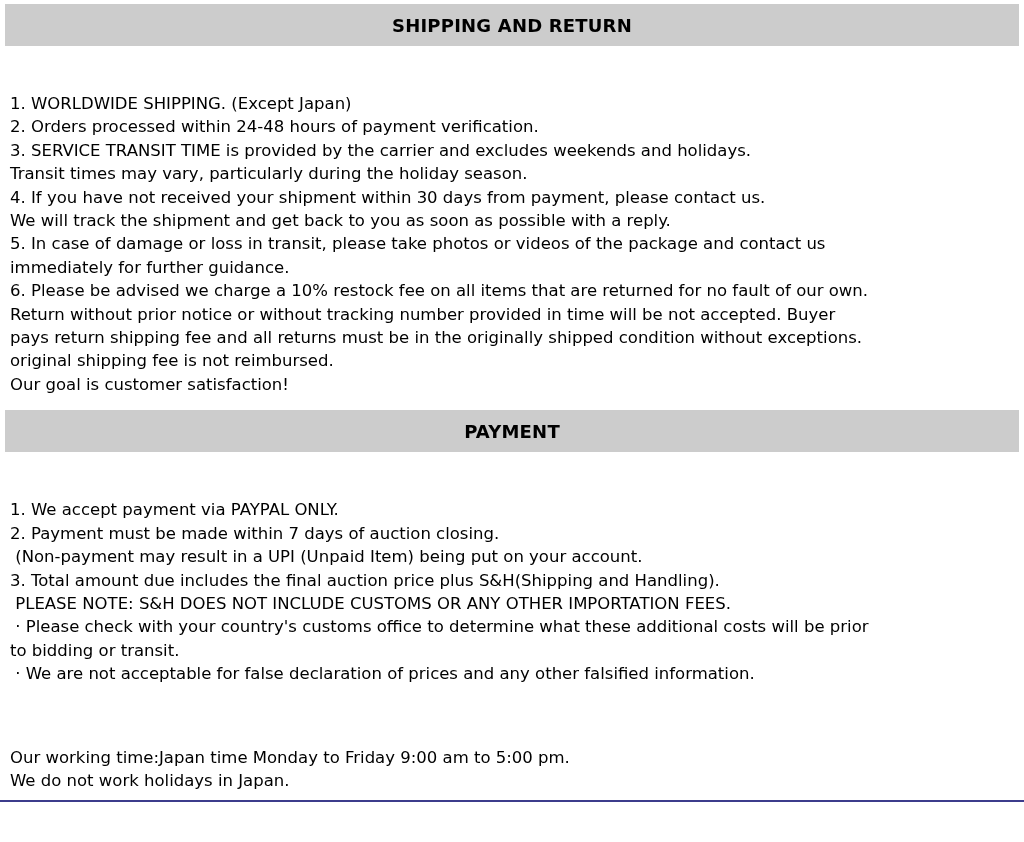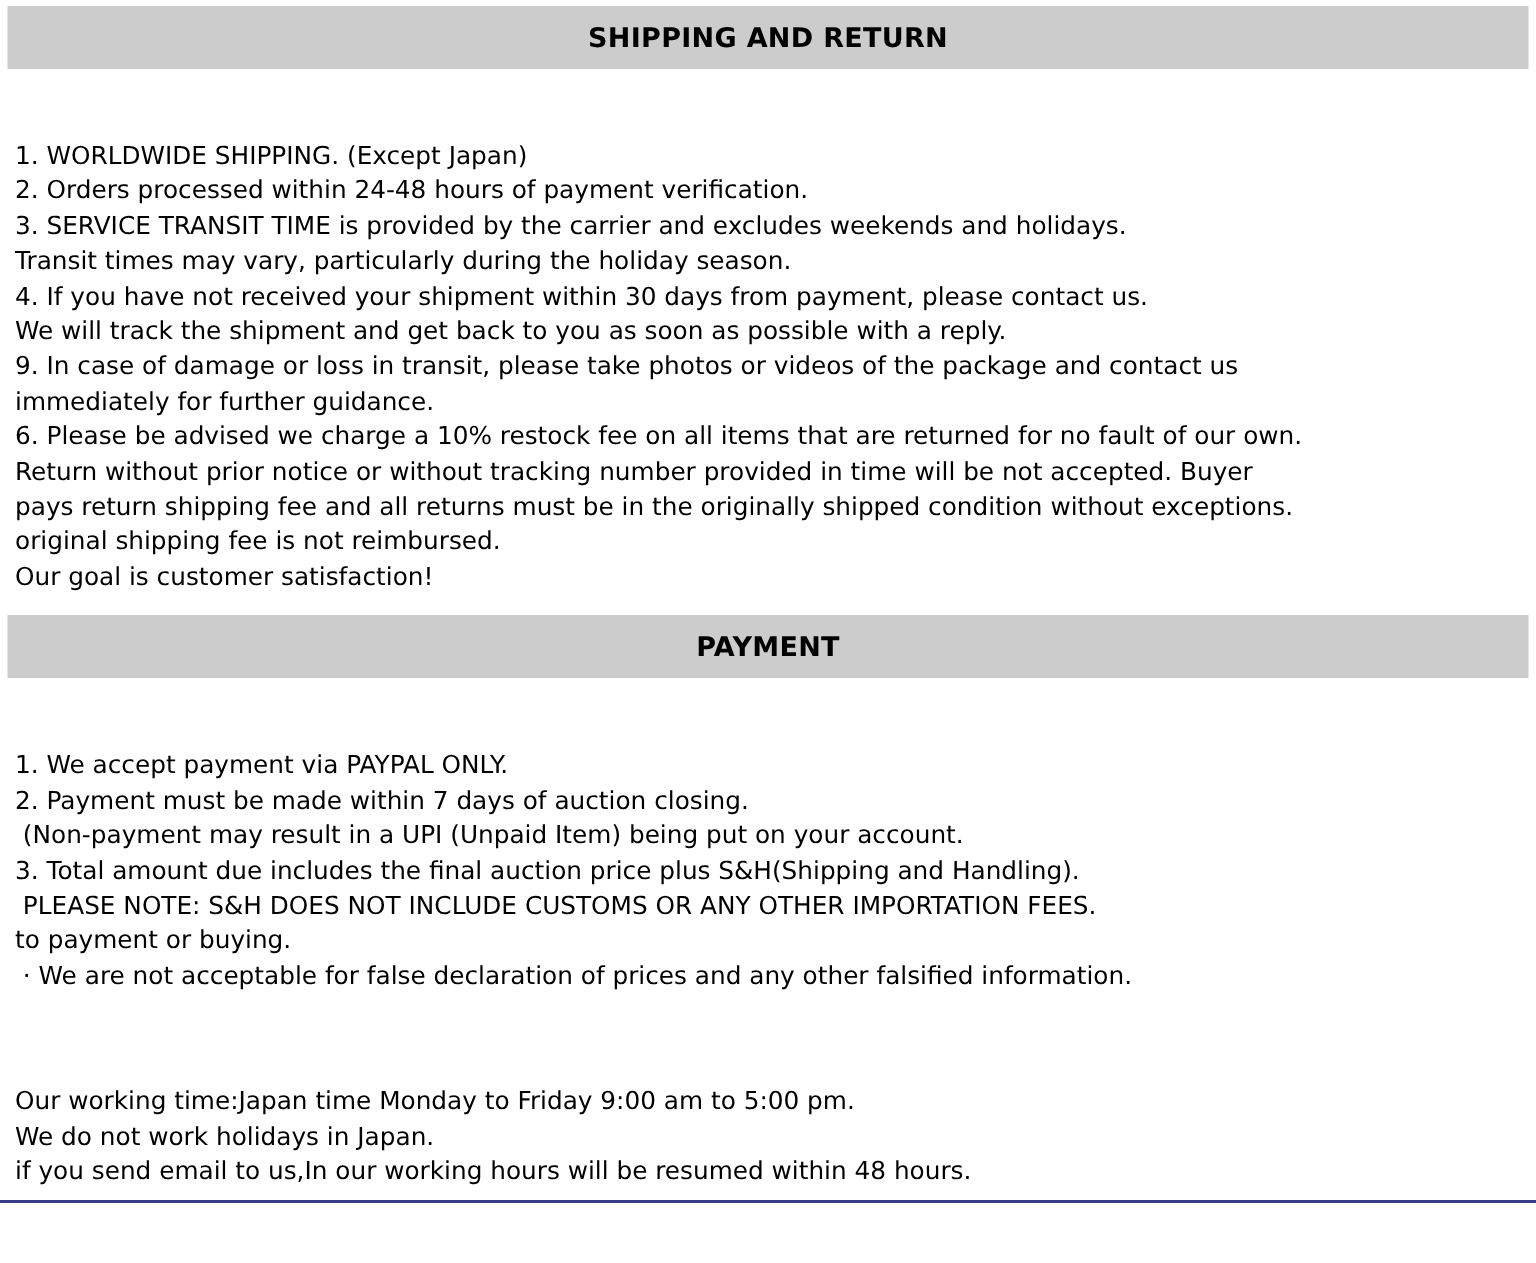--- a/index.html
+++ b/index.html
@@ -54,46 +54,46 @@
     <header class="bar">
       <h2 class="bar-title">SHIPPING AND RETURN</h2>
     </header>
     <div class="lines">
         <div class="line">1. WORLDWIDE SHIPPING. (Except Japan)</div>
         <div class="line">2. Orders processed within 24-48 hours of payment verification.</div>
         <div class="line">3. SERVICE TRANSIT TIME is provided by the carrier and excludes weekends and holidays.</div>
         <div class="line">Transit times may vary, particularly during the holiday season.</div>
         <div class="line">4. If you have not received your shipment within 30 days from payment, please contact us.</div>
         <div class="line">We will track the shipment and get back to you as soon as possible with a reply.</div>
-        <div class="line">9. In case of damage or loss in transit, please take photos or videos of the package and contact us</div>
+        <div class="line">5. In case of damage or loss in transit, please take photos or videos of the package and contact us</div>
         <div class="line">immediately for further guidance.</div>
         <div class="line">6. Please be advised we charge a 10% restock fee on all items that are returned for no fault of our own.</div>
         <div class="line">Return without prior notice or without tracking number provided in time will be not accepted. Buyer</div>
         <div class="line">pays return shipping fee and all returns must be in the originally shipped condition without exceptions.</div>
         <div class="line">original shipping fee is not reimbursed.</div>
         <div class="line">Our goal is customer satisfaction!</div>
       </div>
   </section>
 
   <section class="block">
     <header class="bar">
       <h2 class="bar-title">PAYMENT</h2>
     </header>
     <div class="lines">
         <div class="line">1. We accept payment via PAYPAL ONLY.</div>
         <div class="line">2. Payment must be made within 7 days of auction closing.</div>
         <div class="line"> (Non-payment may result in a UPI (Unpaid Item) being put on your account.</div>
         <div class="line">3. Total amount due includes the final auction price plus S&amp;H(Shipping and Handling).</div>
         <div class="line"> PLEASE NOTE: S&amp;H DOES NOT INCLUDE CUSTOMS OR ANY OTHER IMPORTATION FEES.</div>
-        <div class="line">to payment or buying.</div>
+        <div class="line"> · Please check with your country's customs office to determine what these additional costs will be prior</div>
+        <div class="line">to bidding or transit.</div>
         <div class="line"> · We are not acceptable for false declaration of prices and any other falsified information.</div>
       </div>
   </section>
 
   <section class="block">
     <div class="lines">
         <div class="line">Our working time:Japan time Monday to Friday 9:00 am to 5:00 pm.</div>
         <div class="line">We do not work holidays in Japan.</div>
-        <div class="line">if you send email to us,In our working hours will be resumed within 48 hours.</div>
       </div>
   </section>
 </main>
 <div class="bottom-rule"></div>
 
 </body></html>

